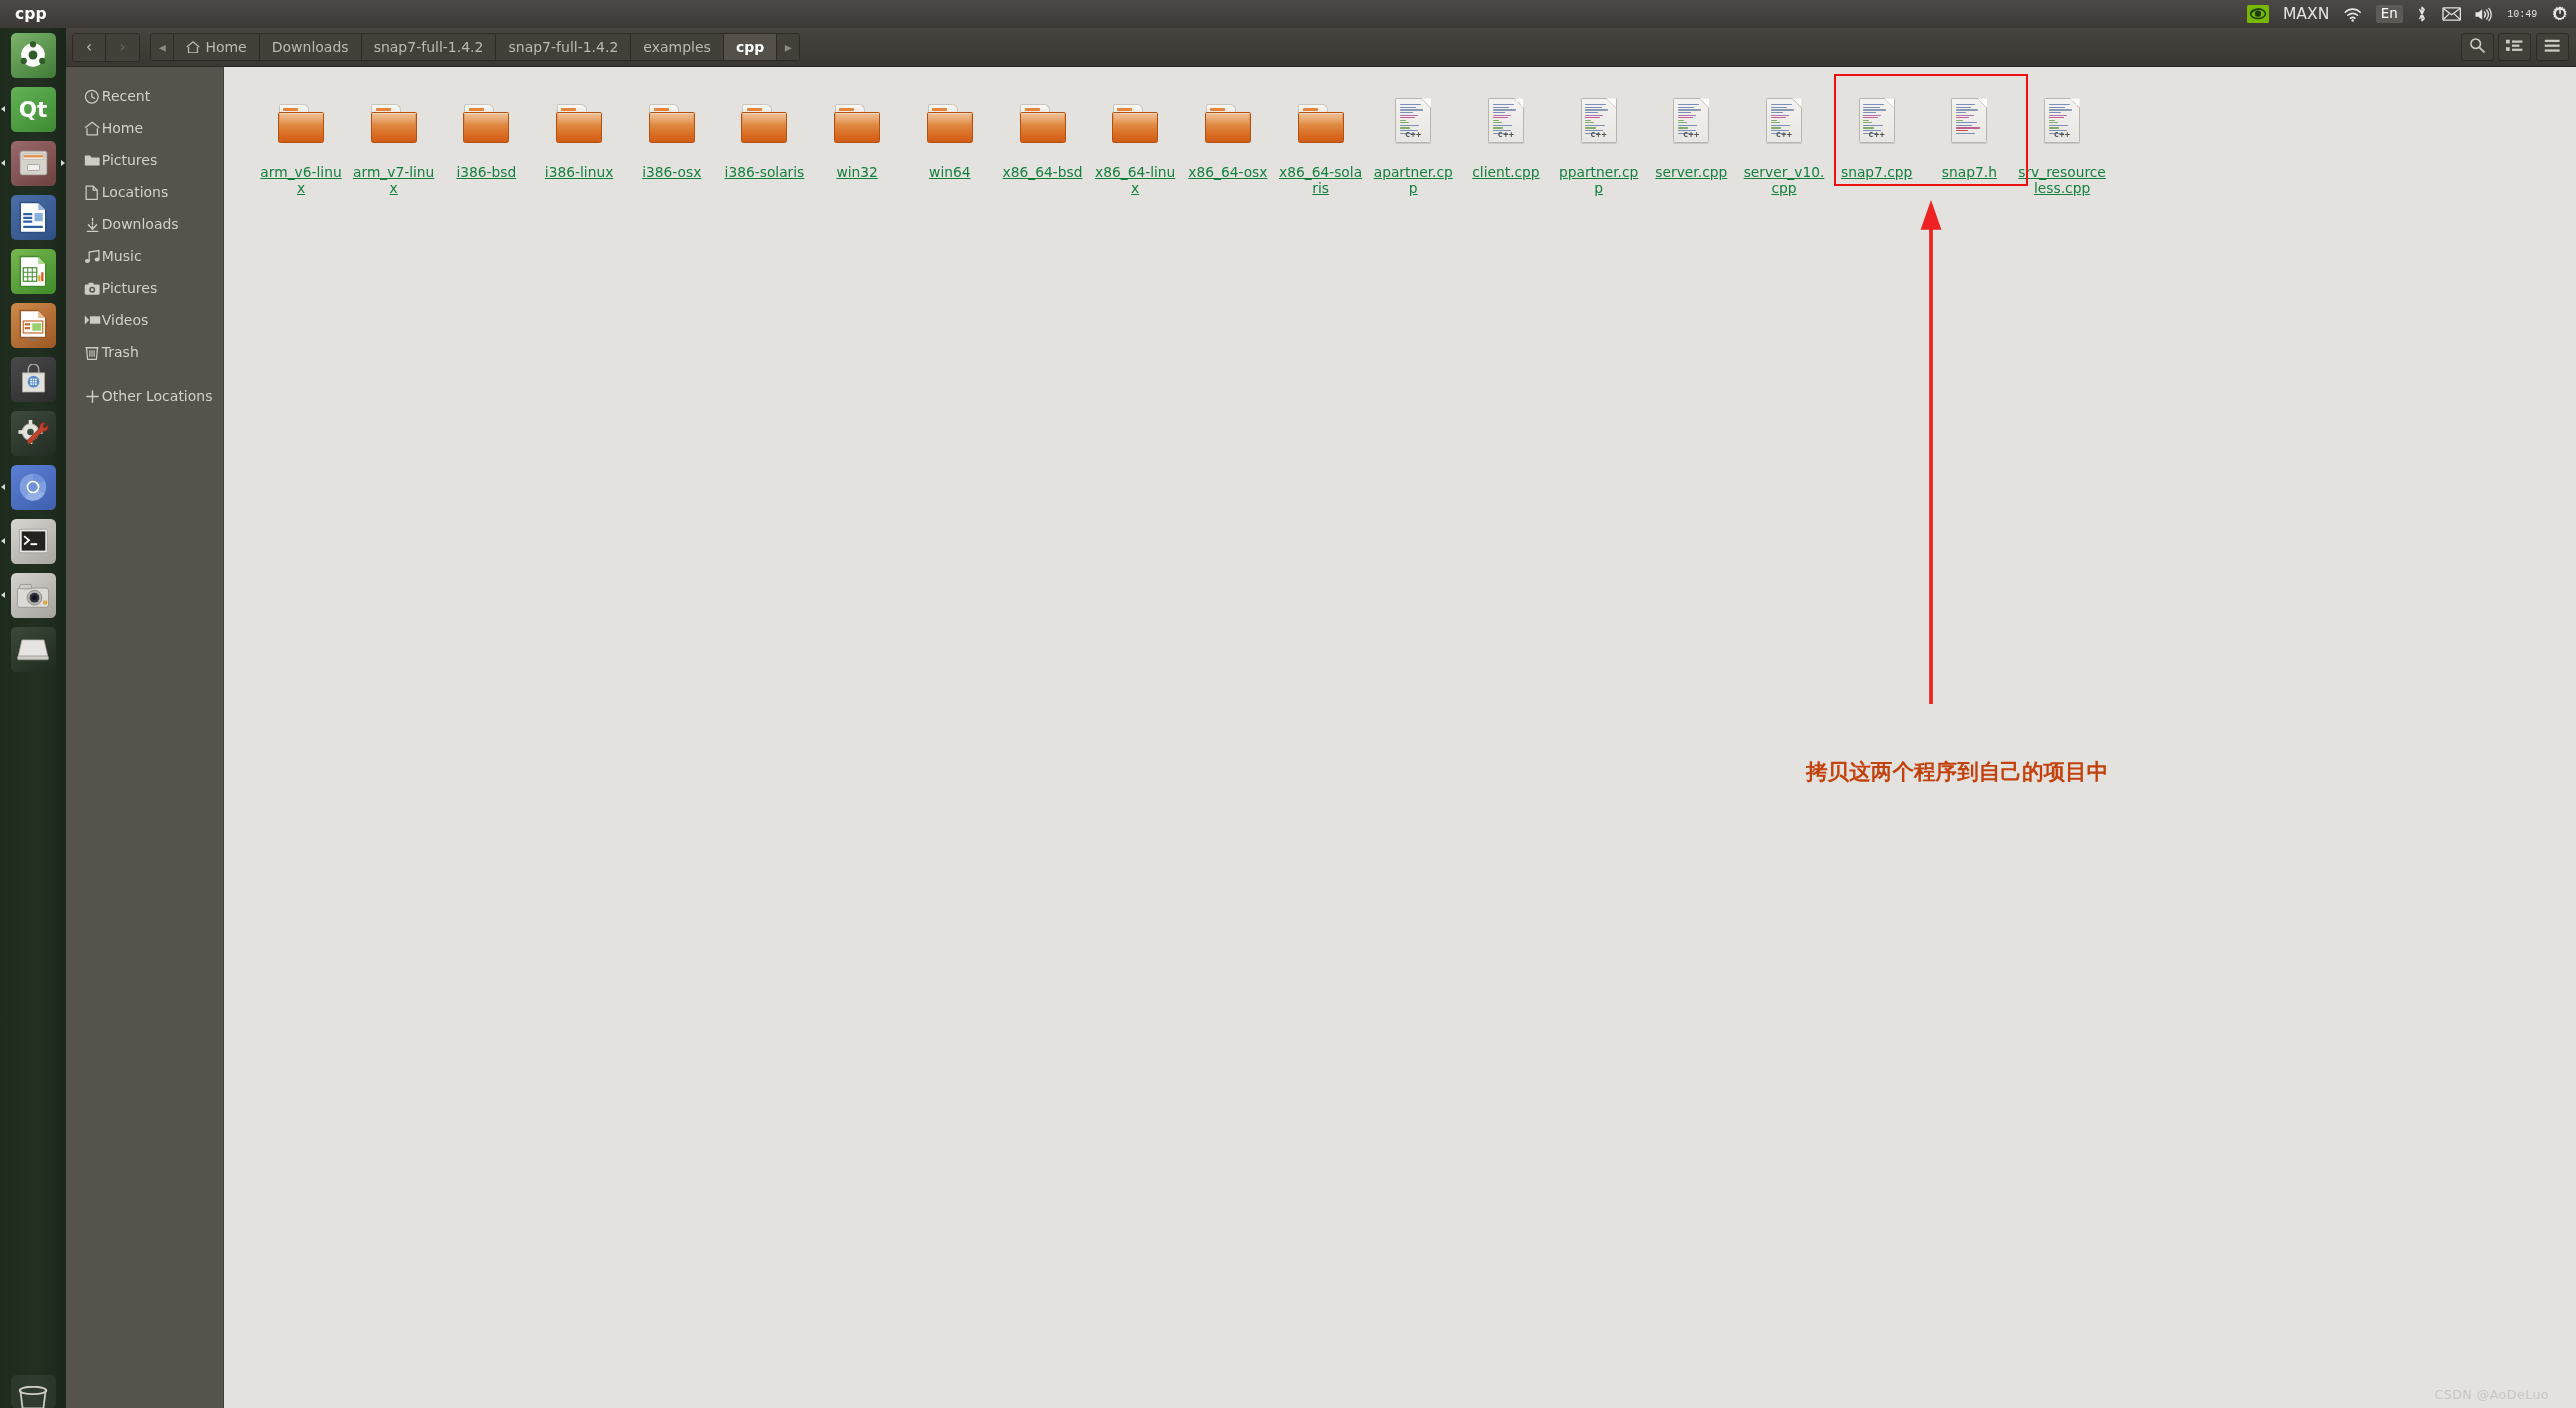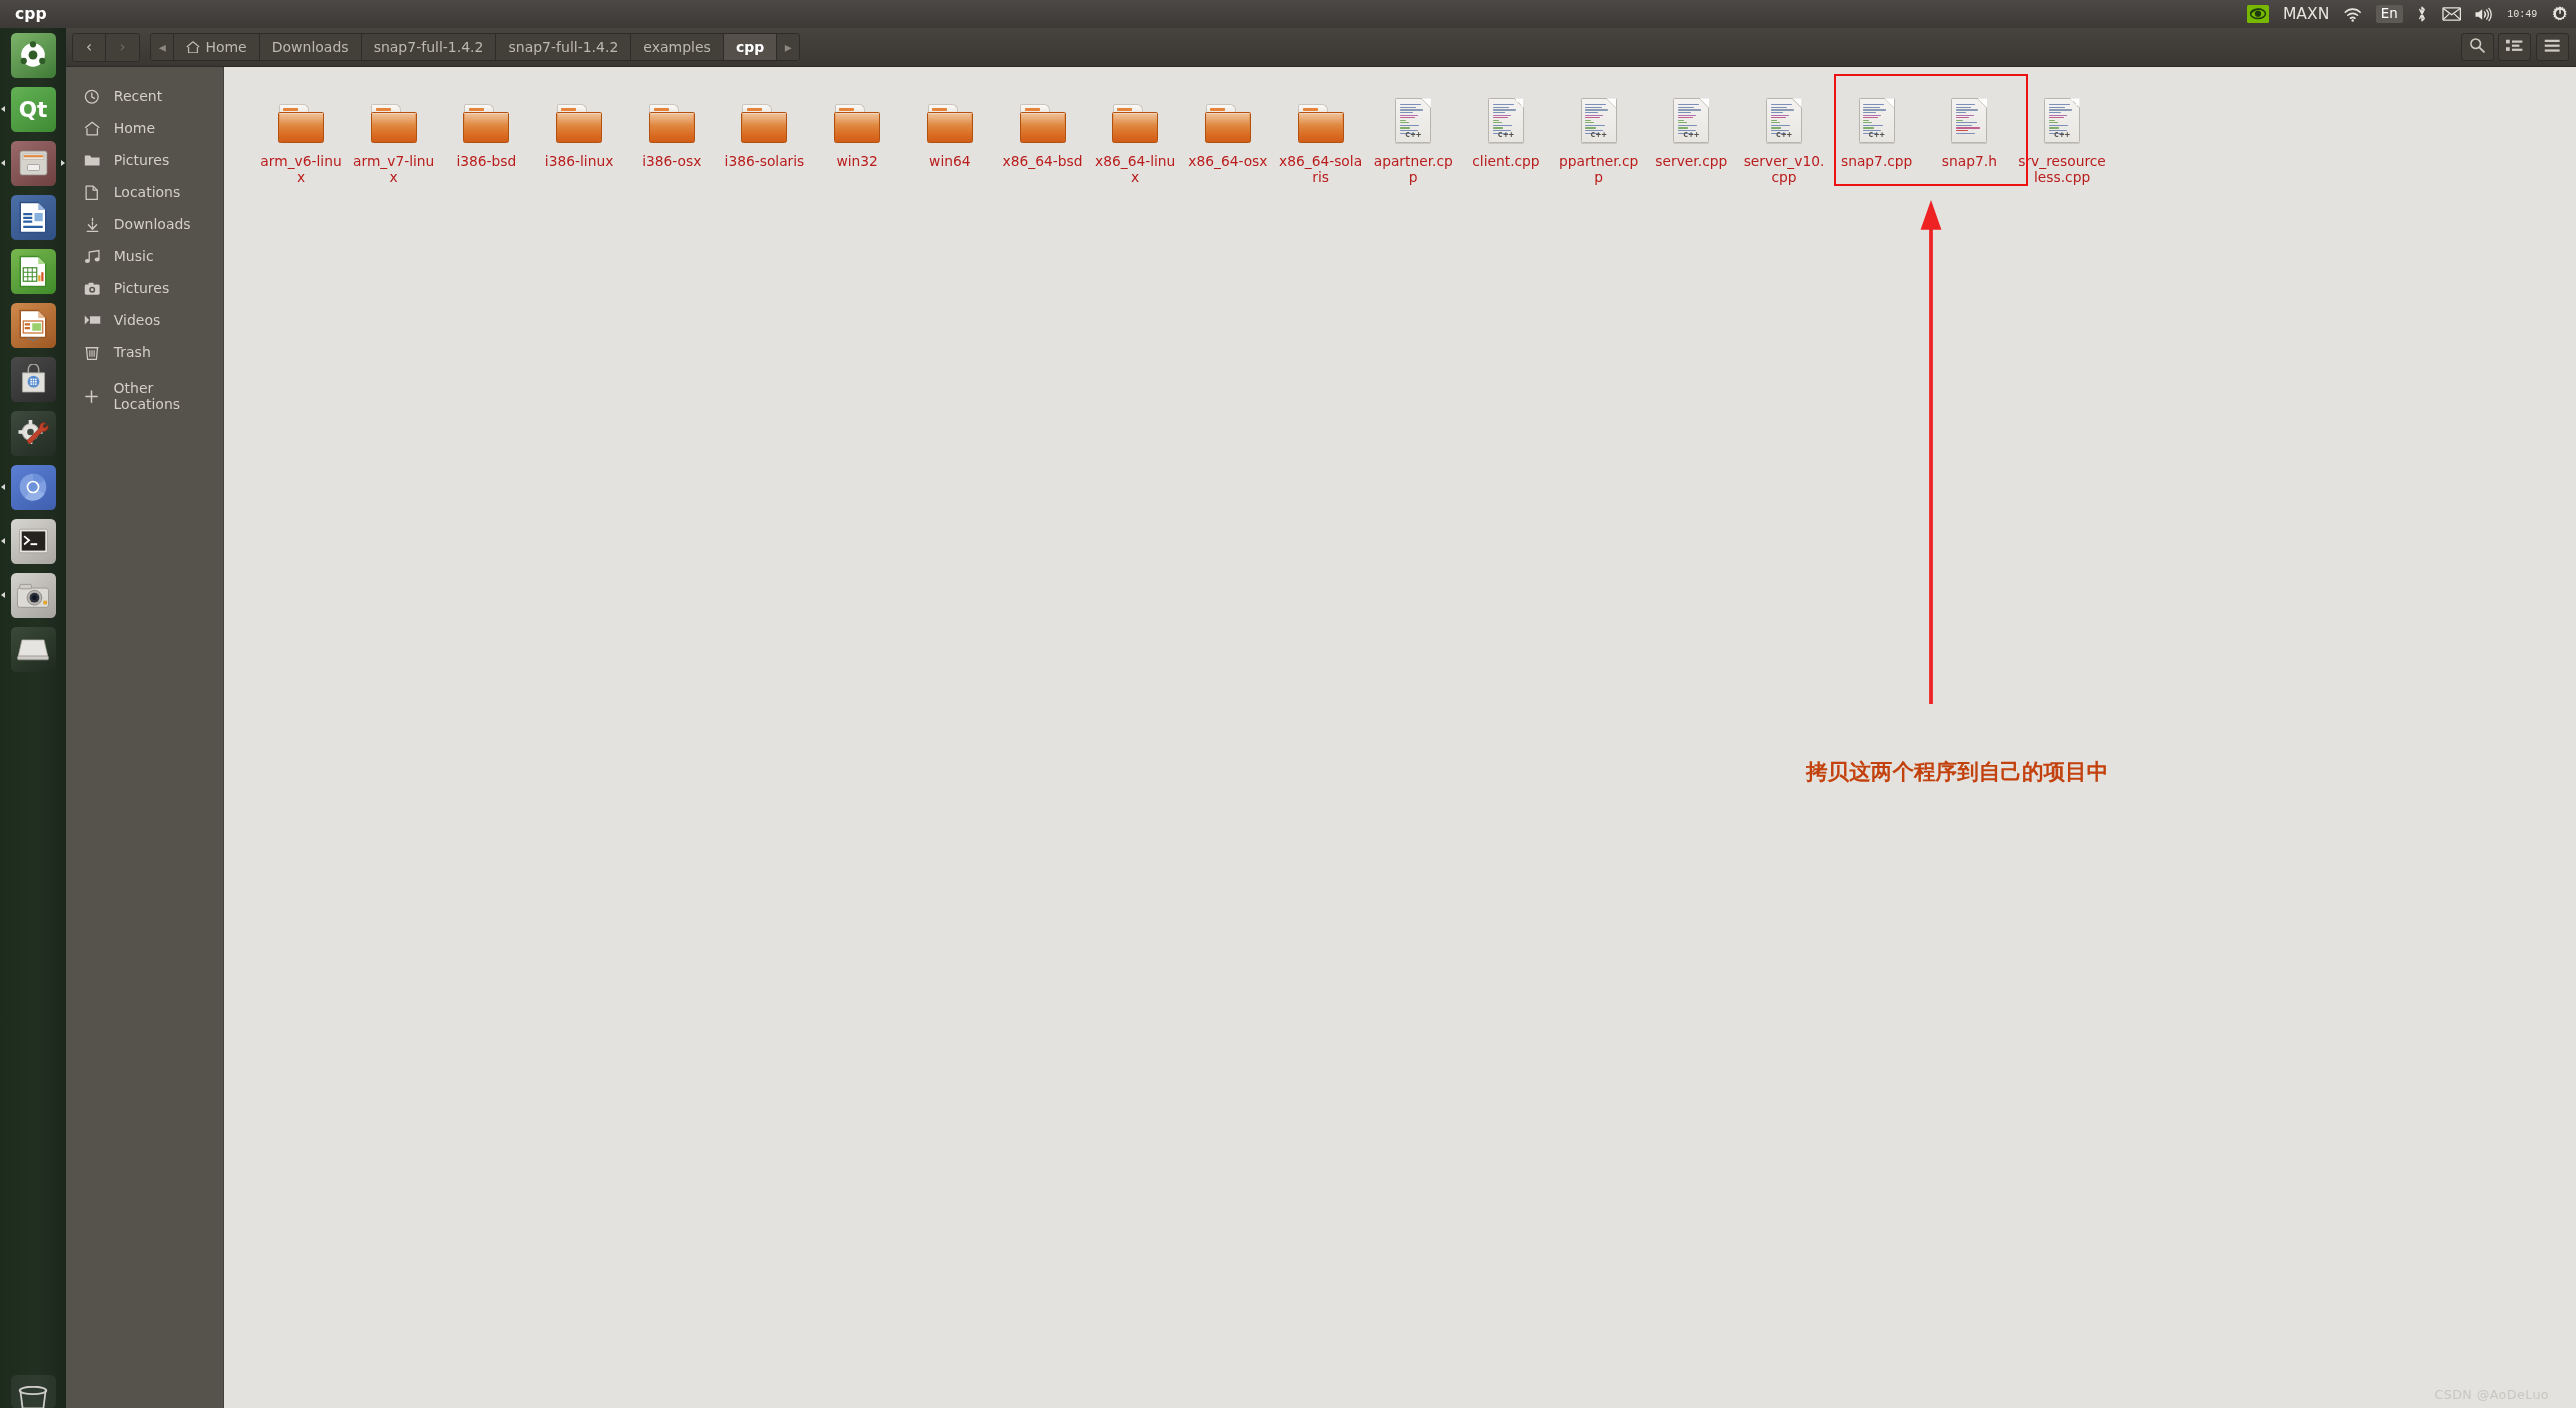--- a/index.html
+++ b/index.html
@@ -99,40 +99,40 @@
   }
 
   #fm-body{ display:flex; height:1342px; }
 
   
   #fm-sidebar{
     width:158px; background:#56524c; padding-top:13.4px;
     border-right:0.7px solid #44413c; flex:0 0 158px;
   }
   .side-item{
-    display:flex; align-items:center; height:32px; padding-left:16.4px; gap:12px;
+    display:flex; align-items:center; height:32px; padding-left:16.4px; 
     color:#d4d0c9; font-size:14px;
   }
   .side-item .si-icon{ width:19.4px; display:flex; justify-content:center; color:#cfcbc4; }
   .side-item.spaced{ margin-top:12px; }
 
   
   #fm-content{ flex:1; background:#e4e2de; position:relative; overflow:hidden; }
   #icon-grid{
     display:flex; flex-wrap:wrap; align-content:flex-start;
     padding:12px 0 0 31px;
   }
   .grid-item{
     width:92px; padding:6px 2.2px 3px 2.2px; margin-right:0.7px;
     display:flex; flex-direction:column; align-items:center;
   }
   .gi-icon{ height:58px; display:flex; align-items:flex-end; justify-content:center; }
   .gi-label{
-    margin-top:10px; font-size:13.8px; color:#b91c1c; text-align:center;
-    line-height:1.17; word-break:break-all; max-width:88px;
+    margin-top:21px; font-size:13.8px; color:#15803d; text-align:center;
+    line-height:1.17; word-break:break-all; max-width:88px;text-decoration:underline;
   }
 
   
   .folder{ width:46px; height:39px; position:relative; }
   .folder .tab{
     position:absolute; top:0; left:0.7px; width:30px; height:9.7px;
     background:linear-gradient(to bottom,#fbfaf8,#e9e6e1);
     border:0.7px solid #c9c4bc; border-bottom:none;
     border-radius:2.2px 6px 0 0;
   }

